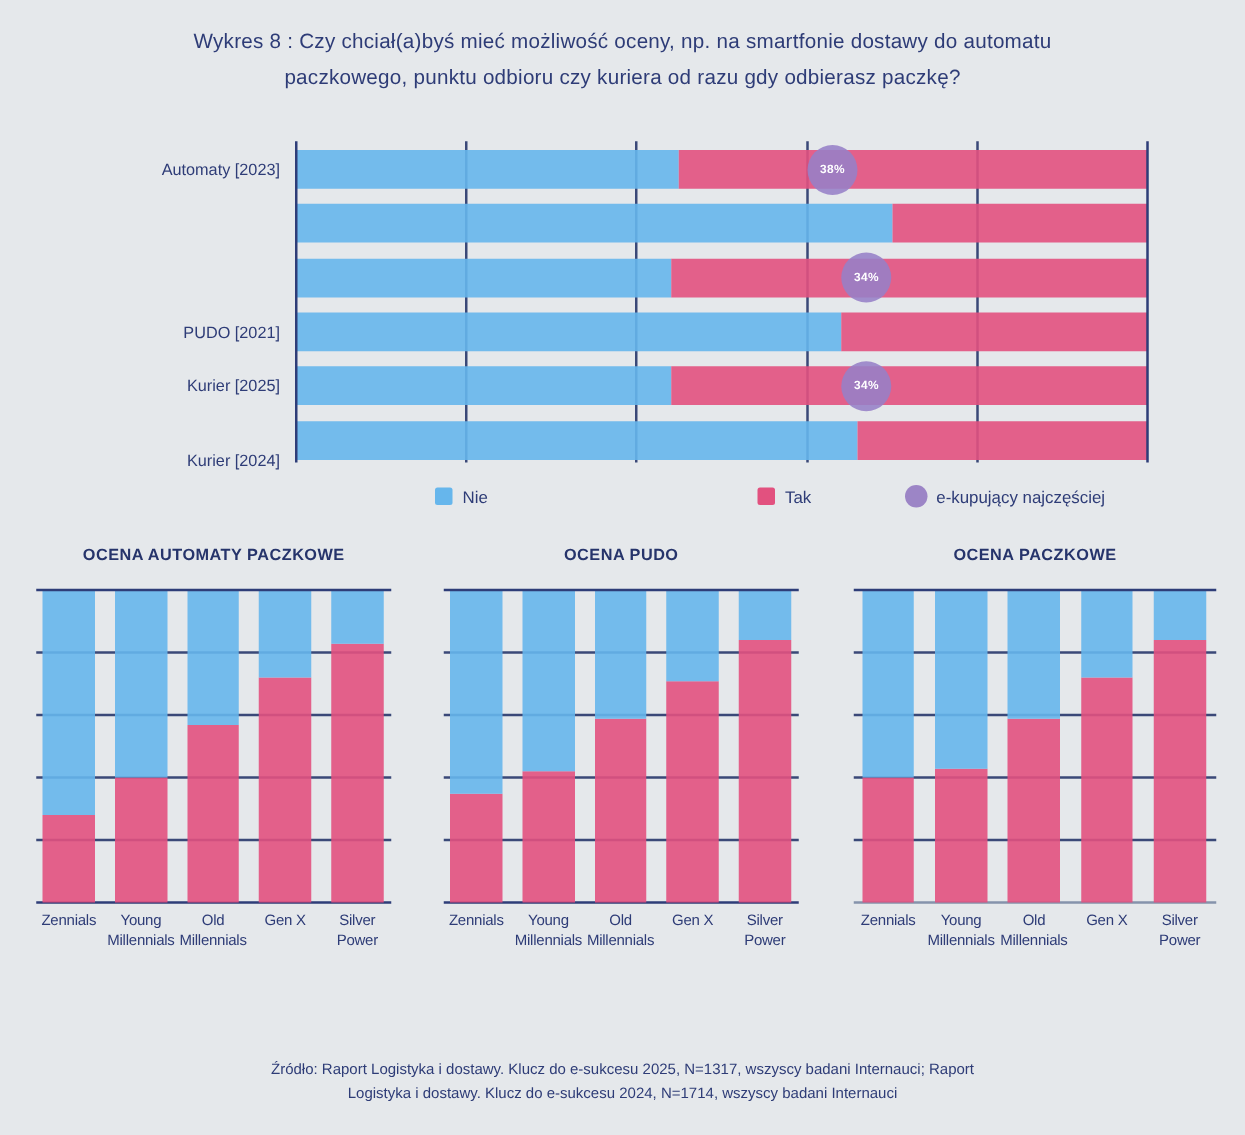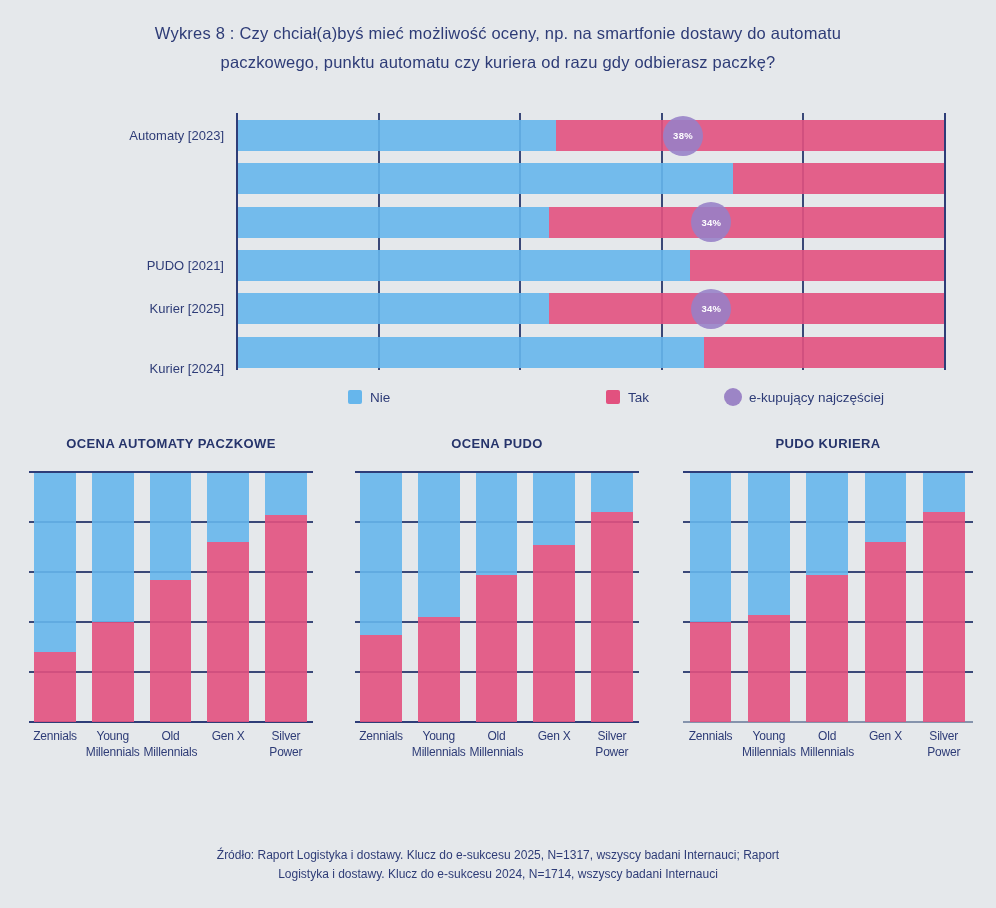--- a/index.html
+++ b/index.html
@@ -16,21 +16,21 @@
     position:absolute;top:19px;left:0;width:996px;
     text-align:center;font-size:16.5px;line-height:29px;font-weight:500;
     color:#2E3C77;letter-spacing:.2px;
   }
   
   .hbar-labels{position:absolute;left:0;top:113px;width:224px;height:257px;}
   .hbar-label{
     position:absolute;right:0;width:224px;text-align:right;
     font-size:13px;font-weight:500;color:#2E3C77;
   }
-  .hbar-plot{position:absolute;left:237px;top:113px;width:681px;height:257px;padding-left:27px;}
+  .hbar-plot{position:absolute;left:237px;top:113px;width:681px;height:257px;}
   .vgrid{position:absolute;top:0;bottom:0;width:2px;background:#3A4878;z-index:0;}
   .vgrid.edge{background:#2E3D78;z-index:2;}
   .hrow{position:absolute;left:0;width:100%;z-index:1;}
   .hseg{position:absolute;top:0;height:100%;opacity:.9;}
   .bubble{
     position:absolute;width:40px;height:40px;border-radius:50%;
     background:rgba(150,127,199,.88);z-index:3;
     display:flex;align-items:center;justify-content:center;
     color:#fff;font-size:9.5px;font-weight:bold;letter-spacing:.3px;
   }
@@ -62,21 +62,21 @@
     font-size:12px;line-height:19px;color:#2E3C77;font-weight:500;
   }
 </style>
 </head>
 <body>
 
 <div class="page">
 
   <div class="chart-title">
     <div>Wykres 8 : Czy chciał(a)byś mieć możliwość oceny, np. na smartfonie dostawy do automatu</div>
-    <div>paczkowego, punktu automatu czy kuriera od razu gdy odbierasz paczkę?</div>
+    <div>paczkowego, punktu odbioru czy kuriera od razu gdy odbierasz paczkę?</div>
   </div>
 
   <div class="hbar-labels" id="hbar-labels">
       <div class="hbar-label" style="top: 7px; height: 31px; line-height: 31px;">Automaty [2023]</div>
       <div class="hbar-label" style="top: 136.9px; height: 31px; line-height: 31px;">PUDO [2021]</div>
       <div class="hbar-label" style="top: 180.2px; height: 31px; line-height: 31px; padding-left: 16px;">Kurier [2025]</div>
       <div class="hbar-label" style="top: 223.5px; height: 31px; line-height: 31px; margin-top: 16px;">Kurier [2024]</div>
     </div>
   <div class="hbar-plot" id="hbar-plot">
       <div class="vgrid edge" style="left: calc(0% - 1px);"></div>
@@ -225,21 +225,21 @@
         <div class="cat-label" style="left: 199.15px;">
           <div>Gen X</div>
         </div>
         <div class="cat-label" style="left: 256.85px;">
           <div>Silver</div>
           <div>Power</div>
         </div>
       </div>
   </div>
   <div class="mini-chart" id="mini-2" style="left:683px;width:290px">
-    <div class="mini-title">PUDO KURIERA</div>
+    <div class="mini-title">OCENA PACZKOWE</div>
     <div class="mini-plot">
         <div class="hgrid topline" style="top: calc(0% - 1px);"></div>
         <div class="hgrid" style="top: calc(20% - 1px);"></div>
         <div class="hgrid" style="top: calc(40% - 1px);"></div>
         <div class="hgrid" style="top: calc(60% - 1px);"></div>
         <div class="hgrid" style="top: calc(80% - 1px);"></div>
         <div class="hgrid" style="top: calc(100% - 1px); background: rgb(133, 147, 172);"></div>
         <div class="vbar" style="left: 6.7px; width: 41.7px;">
           <div class="vseg" style="bottom: 0%; height: 40%; background: rgb(226, 81, 127);"></div>
           <div class="vseg" style="bottom: 40%; height: 60%; background: rgb(102, 182, 236);"></div>

